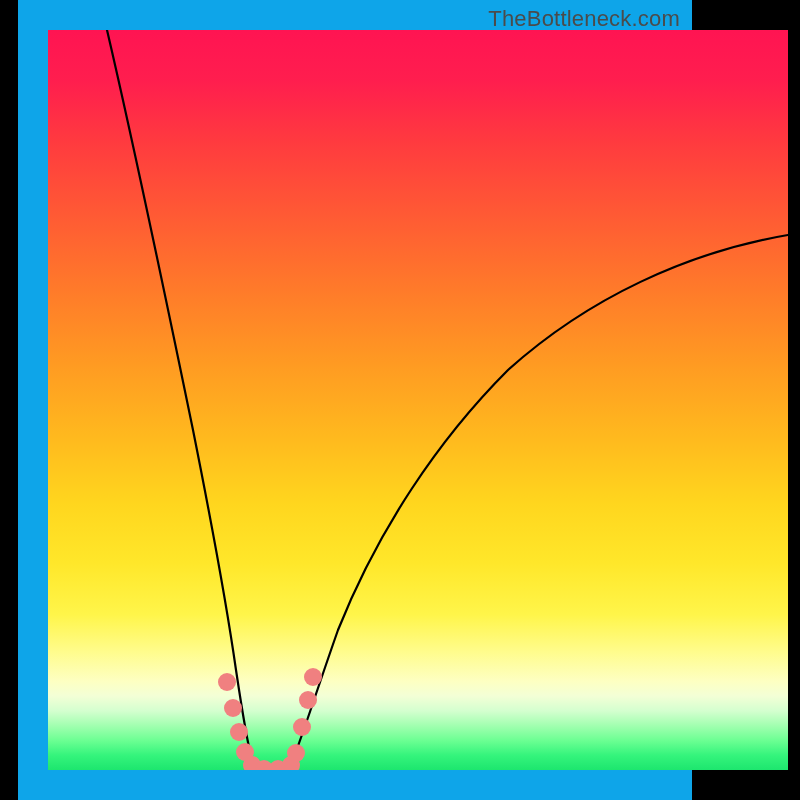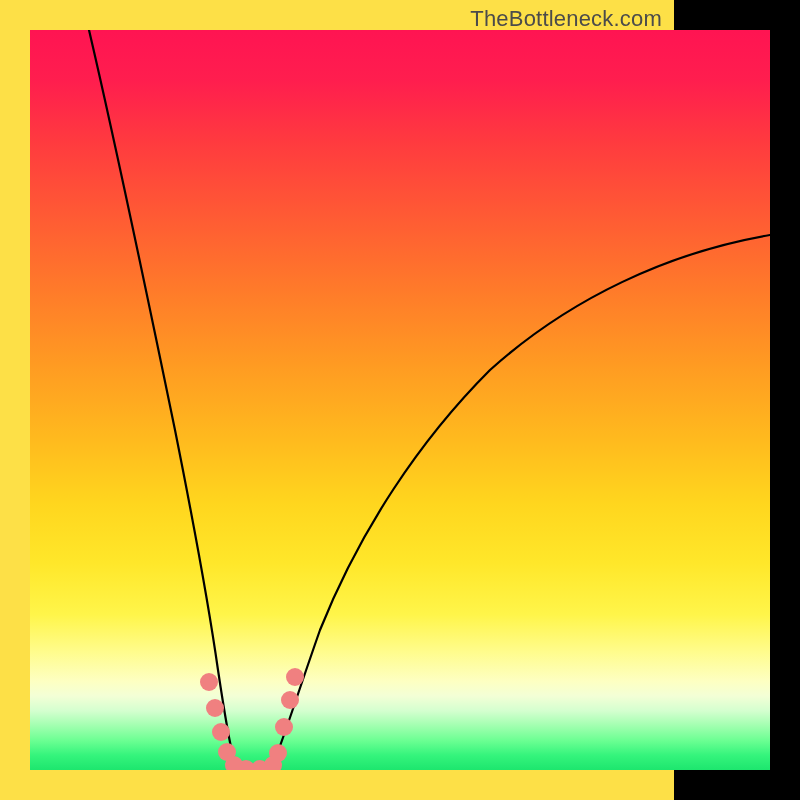--- a/index.html
+++ b/index.html
@@ -6,25 +6,25 @@
     margin: 0;
     padding: 0;
     width: 800px;
     height: 800px;
     background: #000;
     font-family: Arial, Helvetica, sans-serif;
     overflow: hidden;
   }
   .frame {
     position: absolute;
-    left: 0;
+    left: 18px;
     top: 0;
     width: 674px;
     height: 800px;
-    background: #fde047;
+    background: #0ea5e9;
   }
   .plot {
     position: absolute;
     left: 30px;
     top: 30px;
     width: 740px;
     height: 740px;
     
     background: linear-gradient(
       to bottom,

